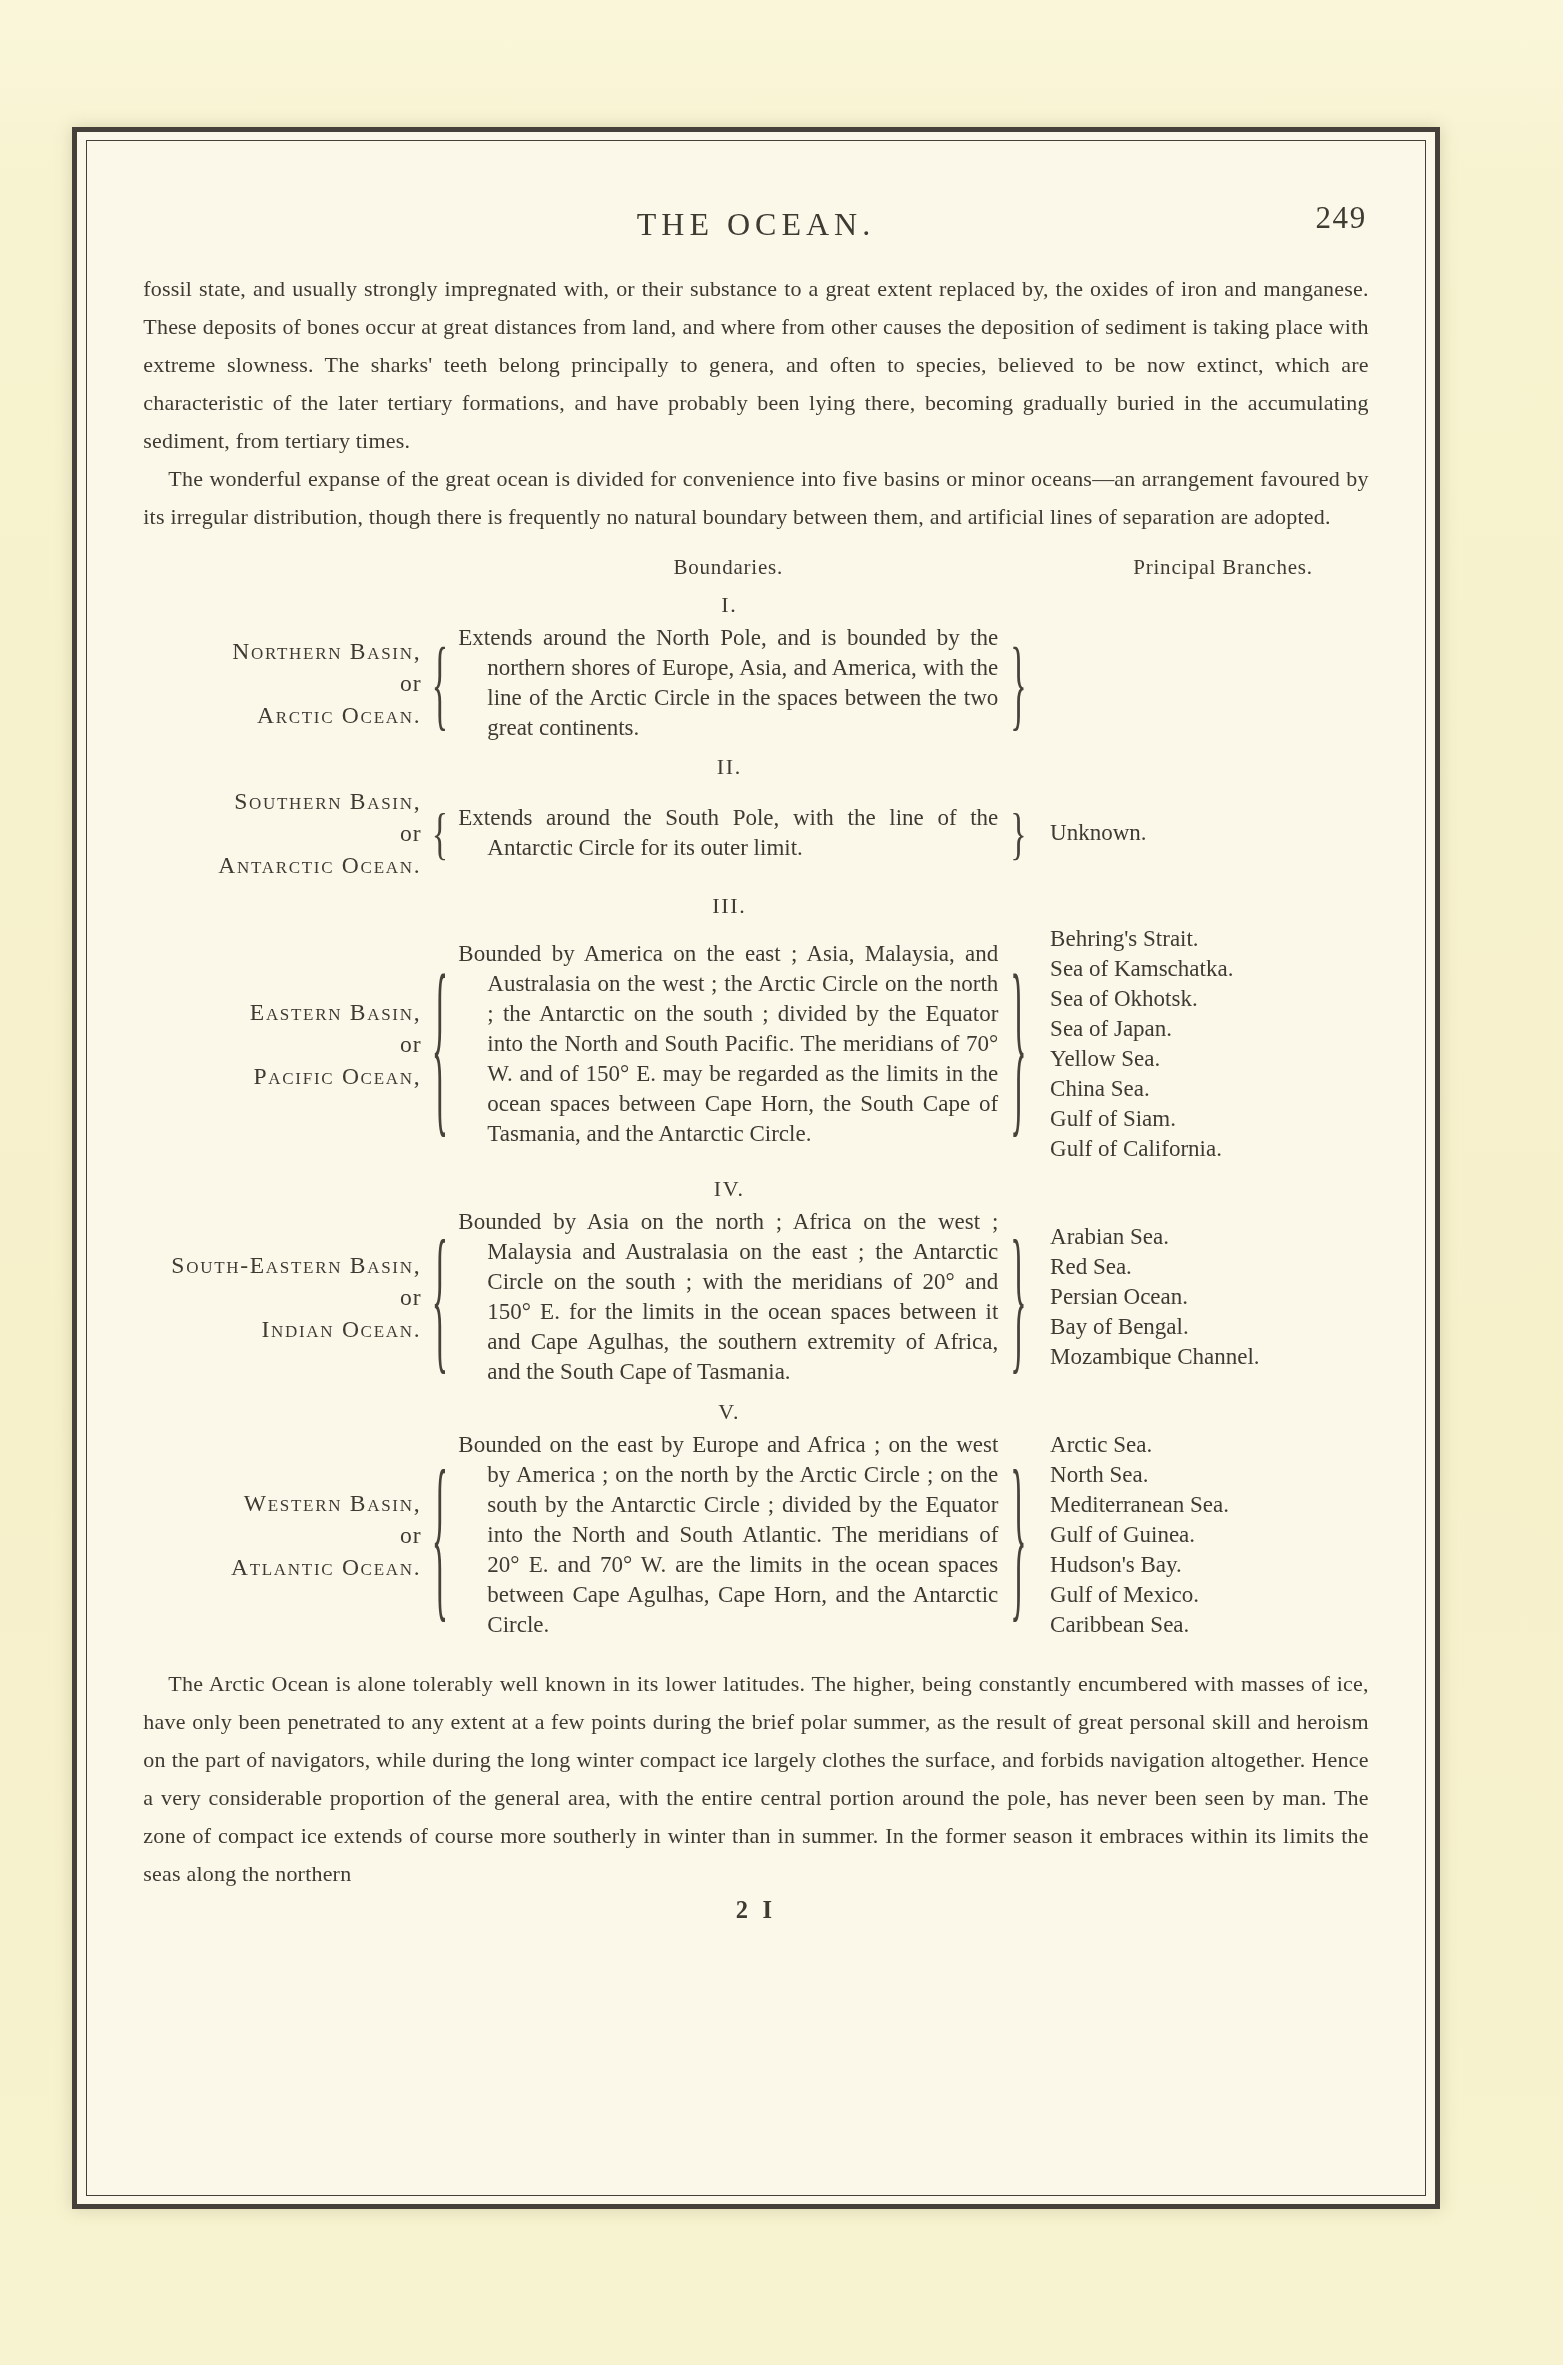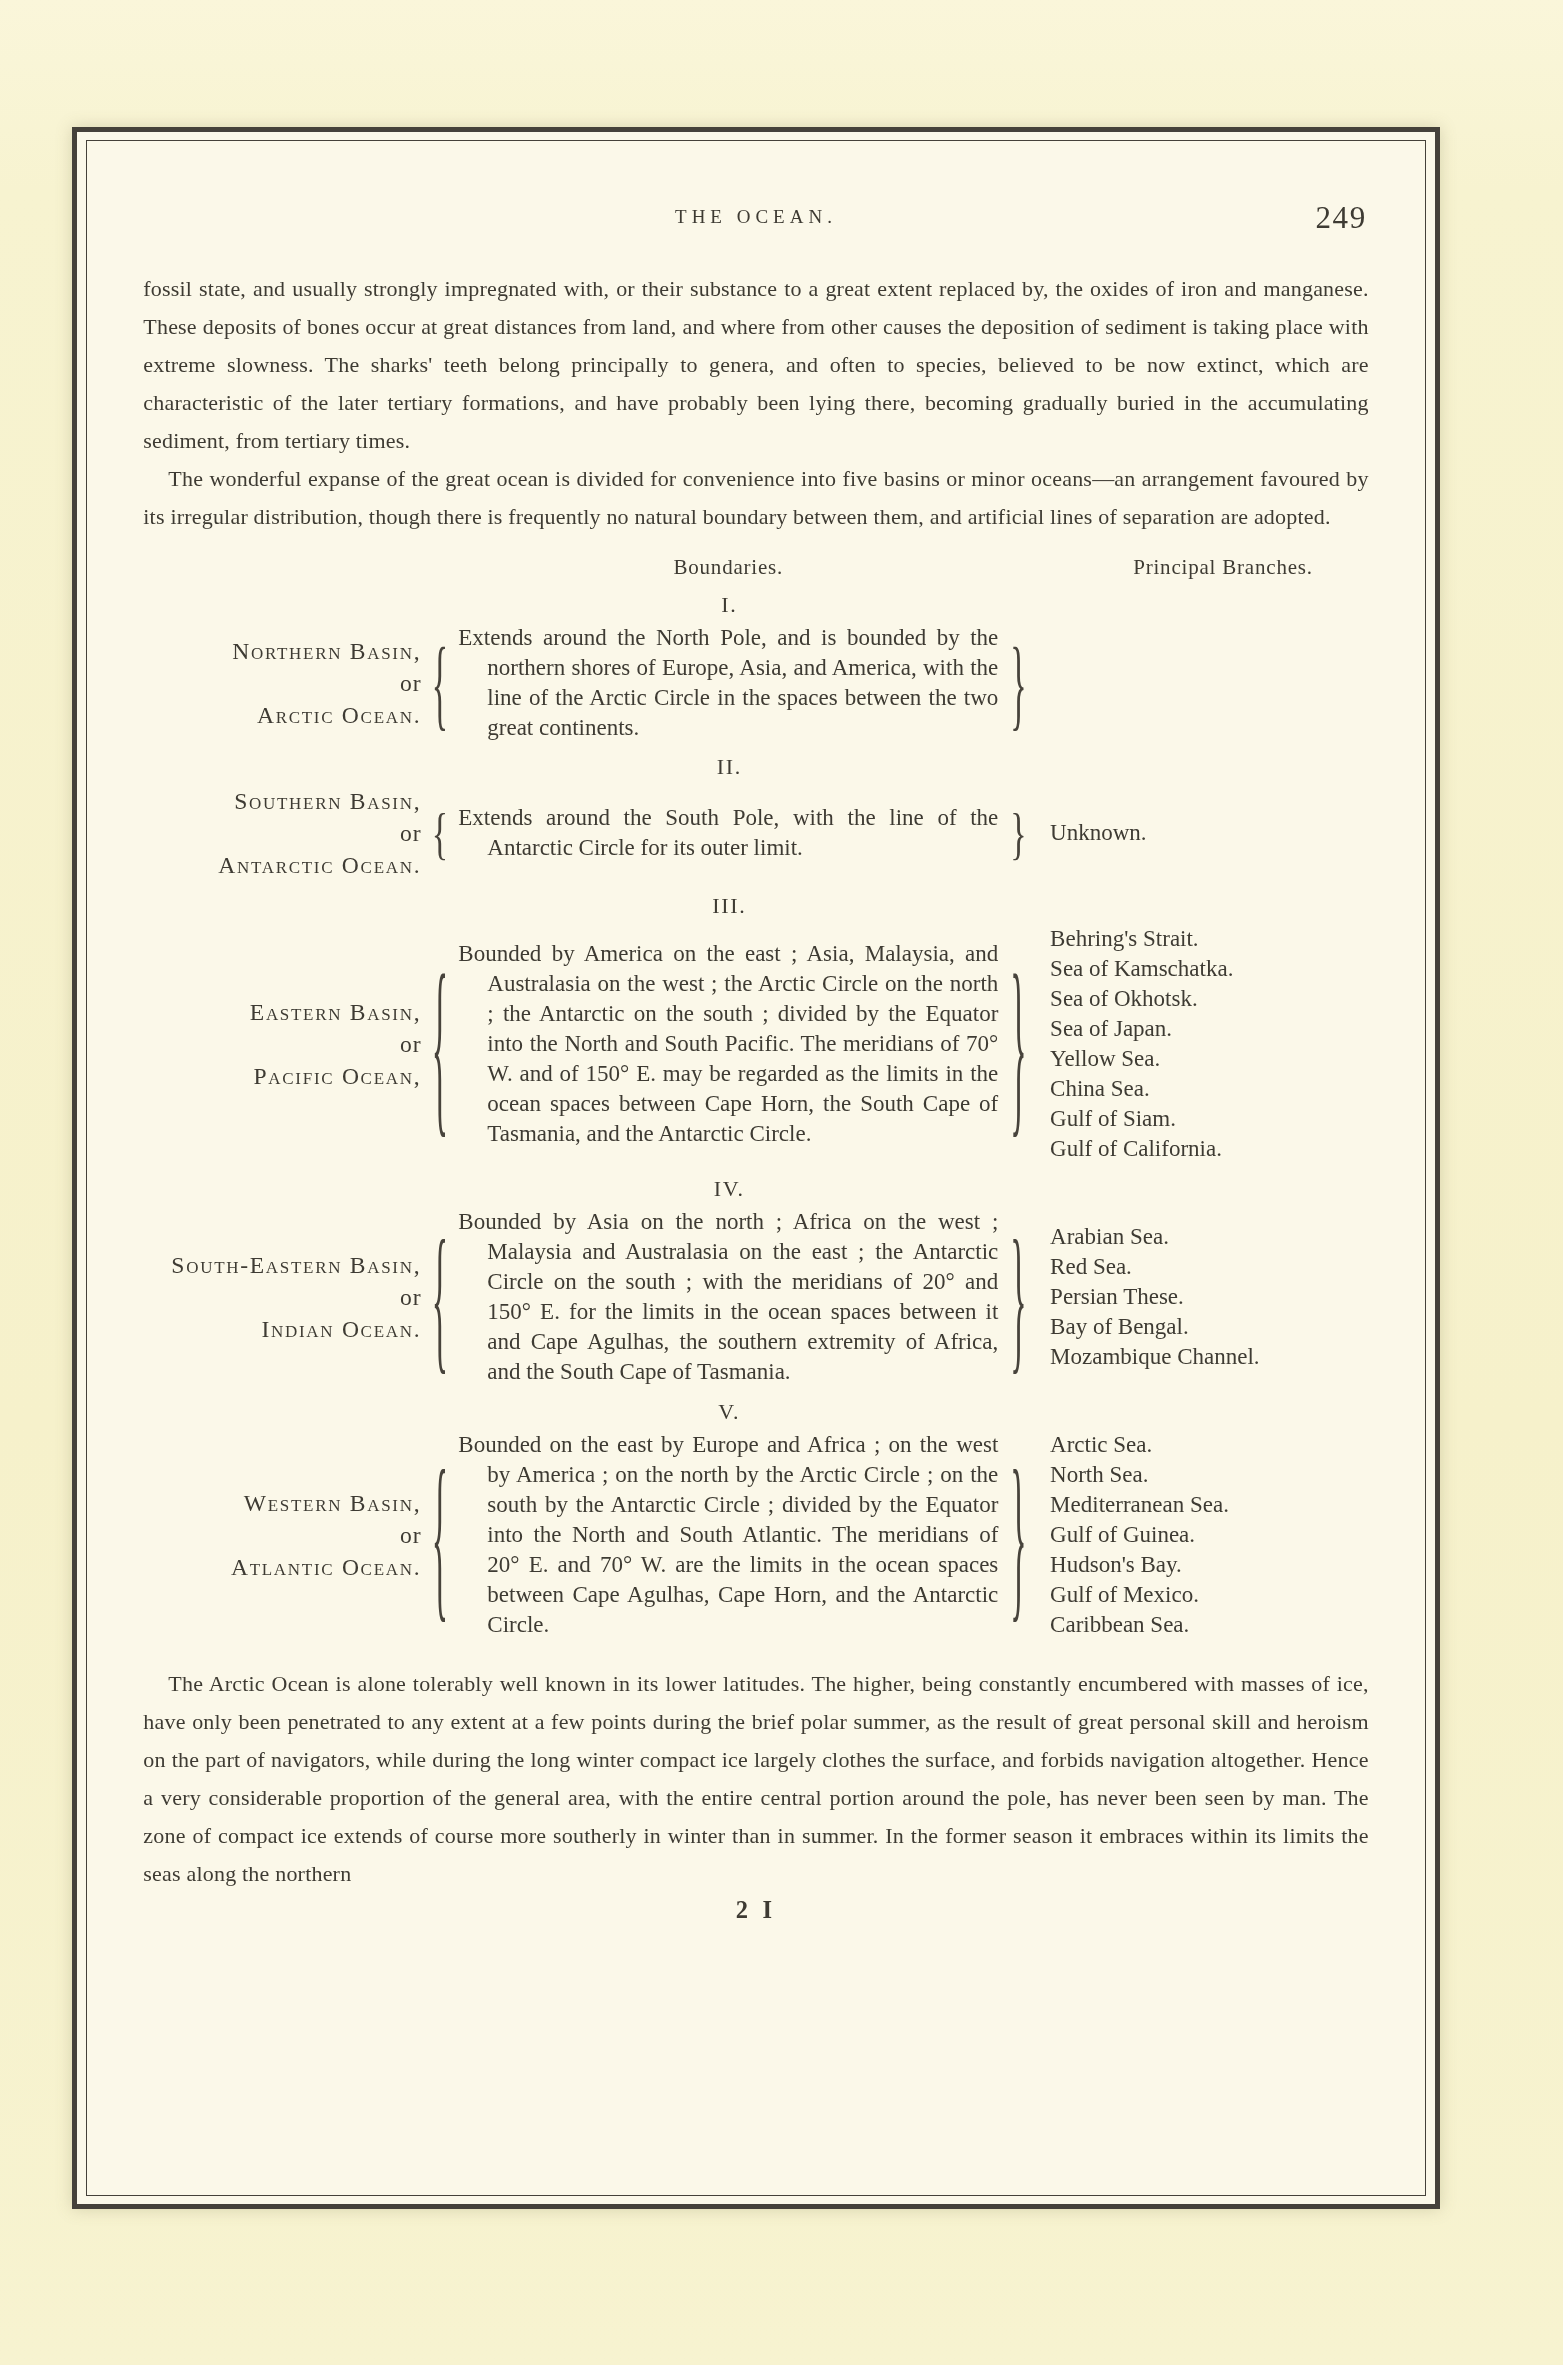--- a/index.html
+++ b/index.html
@@ -22,21 +22,21 @@
     box-shadow: 0 0 15px rgba(120,110,70,.25);
   }
   .page-inner {
     border:1.7px solid #45413a;
     box-sizing:border-box;
     width:100%; height:100%;
     padding:42px 56px 0 56px;
     overflow:hidden;
   }
   .running-head { position:relative; text-align:center; margin-top:23.6px; height:39px; }
-  .head-title { font-size:19px; letter-spacing:5px; }
+  .head-title { font-size:32px; letter-spacing:5px; }
   .page-number { position:absolute; right:1.7px; top:-6.7px; font-size:31px; letter-spacing:1.7px; }
 
   .body-par {
     font-size:22px; line-height:38px;
     text-align:justify; letter-spacing:0.2px;
     margin:0;
   }
   .par-first { margin-top:25px; }
   .par-indent { text-indent:25px; }
   .par-bottom { margin-top:25px; }
@@ -175,21 +175,21 @@
             <span class="smallcaps">South-Eastern Basin,</span><br>
             <span>or</span><br>
             <span class="smallcaps">Indian Ocean.</span>
           </div>
           <div class="brace sc4">{</div>
           <div class="bounds">Bounded by Asia on the north ; Africa on the west ; Malaysia and Australasia on the east ; the Antarctic Circle on the south ; with the meridians of 20° and 150° E. for the limits in the ocean spaces between it and Cape Agulhas, the southern extremity of Africa, and the South Cape of Tasmania.</div>
           <div class="brace sc4">}</div>
           <div class="branches">
             <div>Arabian Sea.</div>
             <div>Red Sea.</div>
-            <div>Persian These.</div>
+            <div>Persian Ocean.</div>
             <div>Bay of Bengal.</div>
             <div>Mozambique Channel.</div>
           </div>
         </div>
       </div>
 
       <div class="sec">
         <div class="numeral">V.</div>
         <div class="row">
           <div class="basin">

